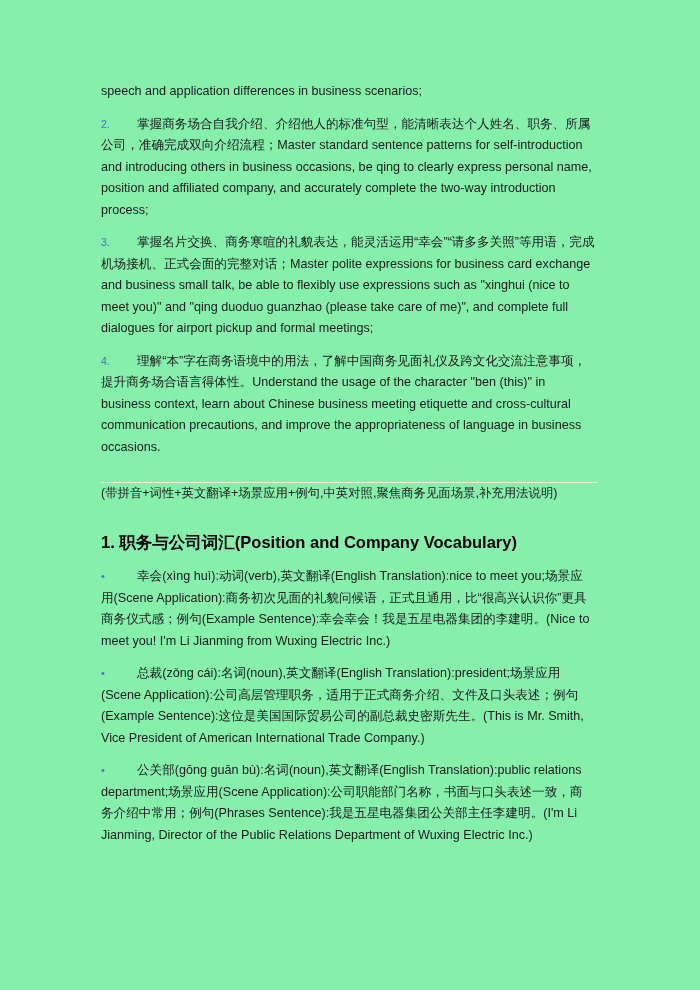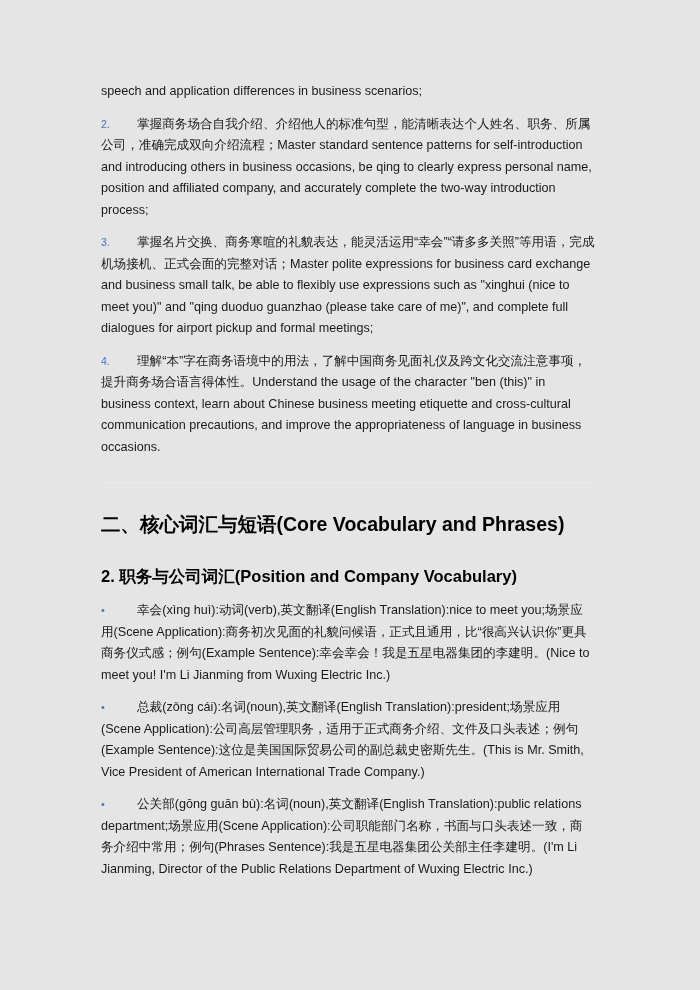--- a/index.html
+++ b/index.html
@@ -15,21 +15,21 @@
     color: #000000;
     -webkit-font-smoothing: antialiased;
     overflow: hidden;
   }
   .page {
     position: relative;
     width: 700px;
     height: 990px;
     box-sizing: border-box;
     padding: 0;
-    background: #e5e5e5;
+    background: #86efac;
   }
   .content {
     position: absolute;
     left: 101px;
     top: 81px;
     width: 497px;
   }
 
   
   .para {
@@ -131,25 +131,25 @@
     <div class="num-item">
       <span class="marker">3.</span><span class="gap"></span><span>掌握名片交换、商务寒暄的礼貌表达，能灵活运用“幸会”“请多多关照”等用语，完成机场接机、正式会面的完整对话；Master polite expressions for business card exchange and business small talk, be able to flexibly use expressions such as "xinghui (nice to meet you)" and "qing duoduo guanzhao (please take care of me)", and complete full dialogues for airport pickup and formal meetings;</span>
     </div>
 
     <div class="num-item">
       <span class="marker">4.</span><span class="gap"></span><span>理解“本”字在商务语境中的用法，了解中国商务见面礼仪及跨文化交流注意事项，提升商务场合语言得体性。Understand the usage of the character "ben (this)" in business context, learn about Chinese business meeting etiquette and cross-cultural communication precautions, and improve the appropriateness of language in business occasions.</span>
     </div>
 
     <div class="hr"></div>
 
-    <h2 class="h-main">二、核心词汇与短语(Core Vocabulary and Phrases)</h2>
+
+    <p class="note">(带拼音+词性+英文翻译+场景应用+例句,中英对照,聚焦商务见面场景,补充用法说明)</p>
 
 
-
-    <h3 class="h-sub">2. 职务与公司词汇(Position and Company Vocabulary)</h3>
+    <h3 class="h-sub">1. 职务与公司词汇(Position and Company Vocabulary)</h3>
 
     <div class="bullet-item">
       <span class="bullet">•</span><span class="gap"></span><span>幸会(xìng huì):动词(verb),英文翻译(English Translation):nice to meet you;场景应用(Scene Application):商务初次见面的礼貌问候语，正式且通用，比“很高兴认识你”更具商务仪式感；例句(Example Sentence):幸会幸会！我是五星电器集团的李建明。(Nice to meet you! I'm Li Jianming from Wuxing Electric Inc.)</span>
     </div>
 
     <div class="bullet-item">
       <span class="bullet">•</span><span class="gap"></span><span>总裁(zǒng cái):名词(noun),英文翻译(English Translation):president;场景应用(Scene Application):公司高层管理职务，适用于正式商务介绍、文件及口头表述；例句(Example Sentence):这位是美国国际贸易公司的副总裁史密斯先生。(This is Mr. Smith, Vice President of American International Trade Company.)</span>
     </div>
 
     <div class="bullet-item">

